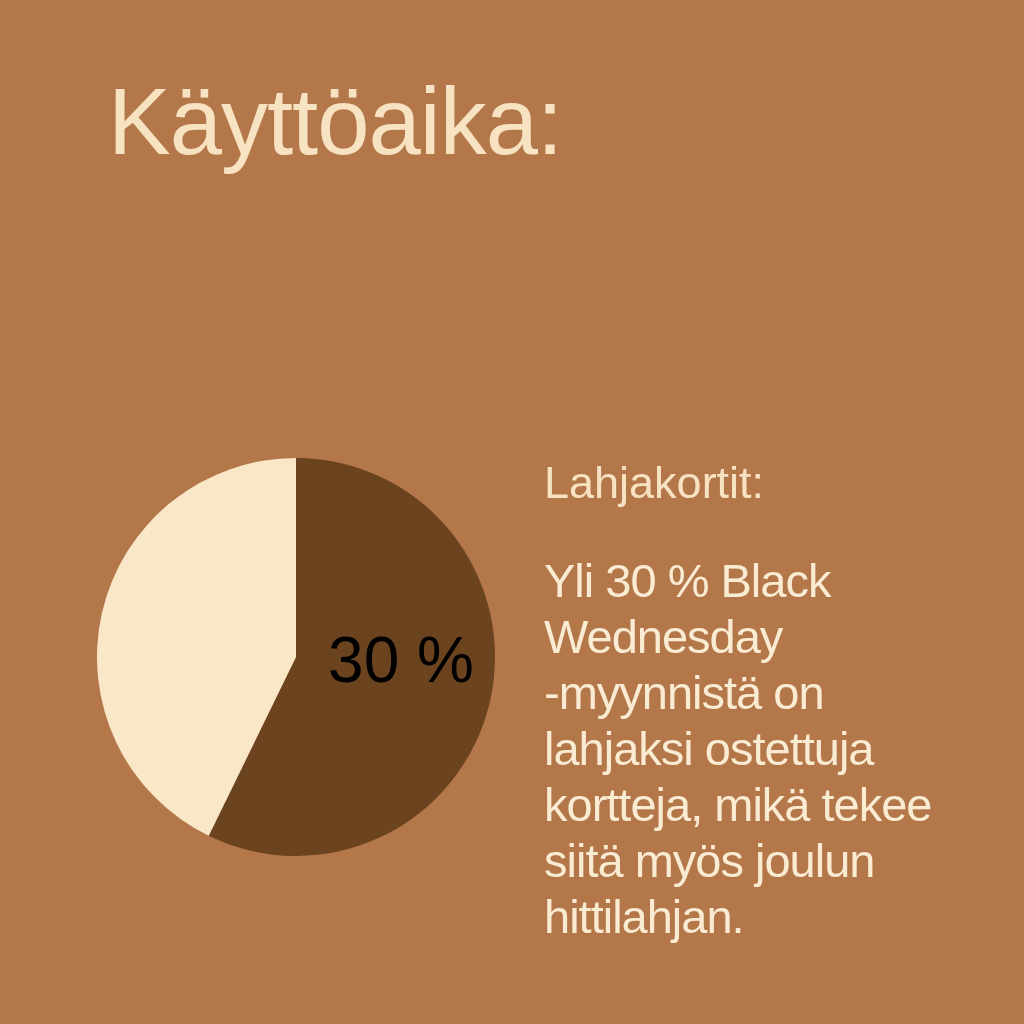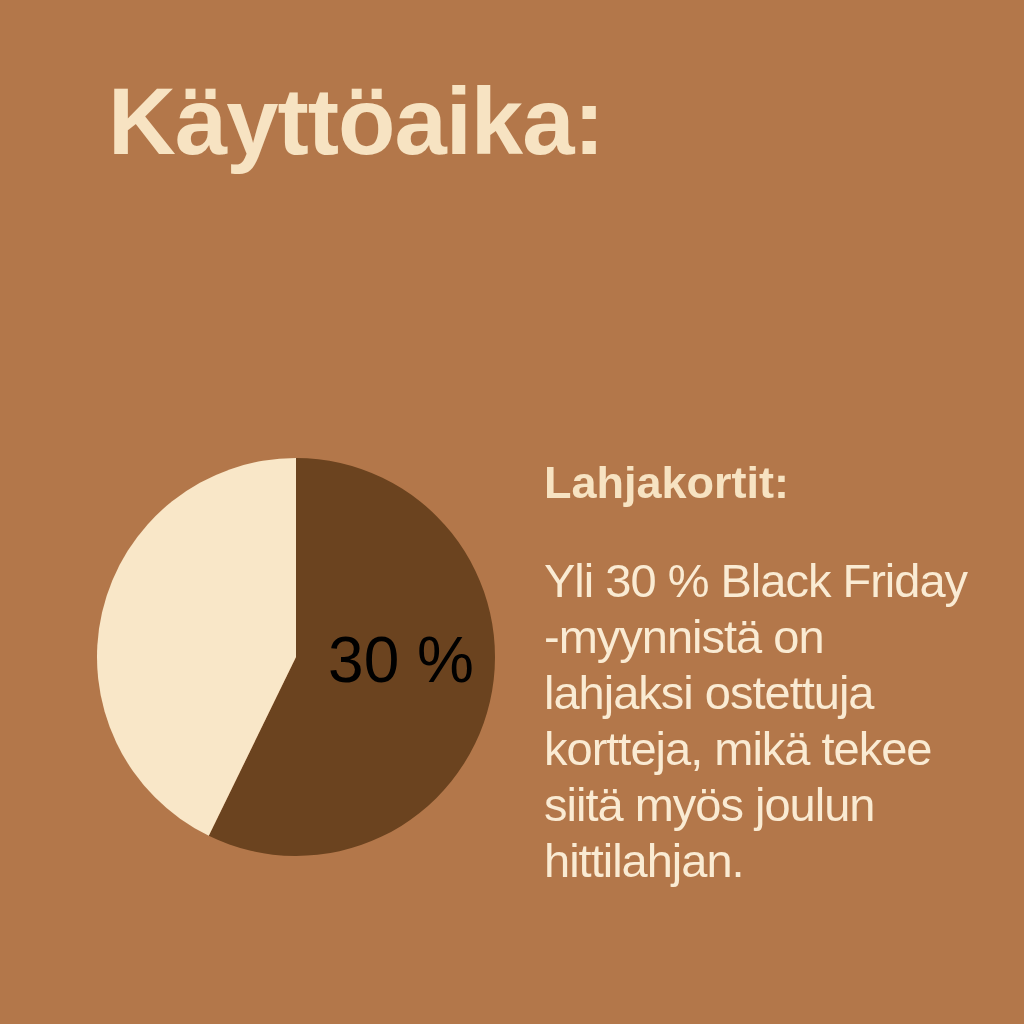--- a/index.html
+++ b/index.html
@@ -12,21 +12,21 @@
     width: 1024px;
     height: 1024px;
     overflow: hidden;
     font-family: "Liberation Sans", sans-serif;
     background: radial-gradient(130% 130% at 50% 35%, #B87D4C 0%, #B3774六 0%, #B3774A 55%, #A97040 100%);
     
     background-color: #B3774A;
   }
   .section-title {
     position: absolute;
-    font-weight: bold;
+    font-weight: normal;
     color: #F7E3C2;
     line-height: 1;
     white-space: nowrap;
   }
   .title-left {
     left: 108px;
     top: 75px;
     font-size: 94px;
     letter-spacing: -1px;
   }
@@ -79,20 +79,20 @@
 
   <svg id="pie" class="pie-svg" width="1024" height="1024" viewBox="0 0 1024 1024">
       <path d="M 296 657 L 296 458 A 199 199 0 1 1 208.76414178897366 835.8600152135343 Z" fill="#6B431F"></path>
       <path d="M 296 657 L 208.76414178897366 835.8600152135343 A 199 199 0 0 1 295.99999999999994 458 Z" fill="#F9E7C8"></path>
     </svg>
 
   <div class="pie-label">30 %</div>
 
   <div class="section-title title-right">Lahjakortit:</div>
 
-  <div class="para para-right">Yli 30 % Black Friday
+  <div class="para para-right">Yli 30 % Black Wednesday
 -myynnistä on
 lahjaksi ostettuja
 kortteja, mikä tekee
 siitä myös joulun
 hittilahjan.</div>
 
 </div>
 
 </body></html>

